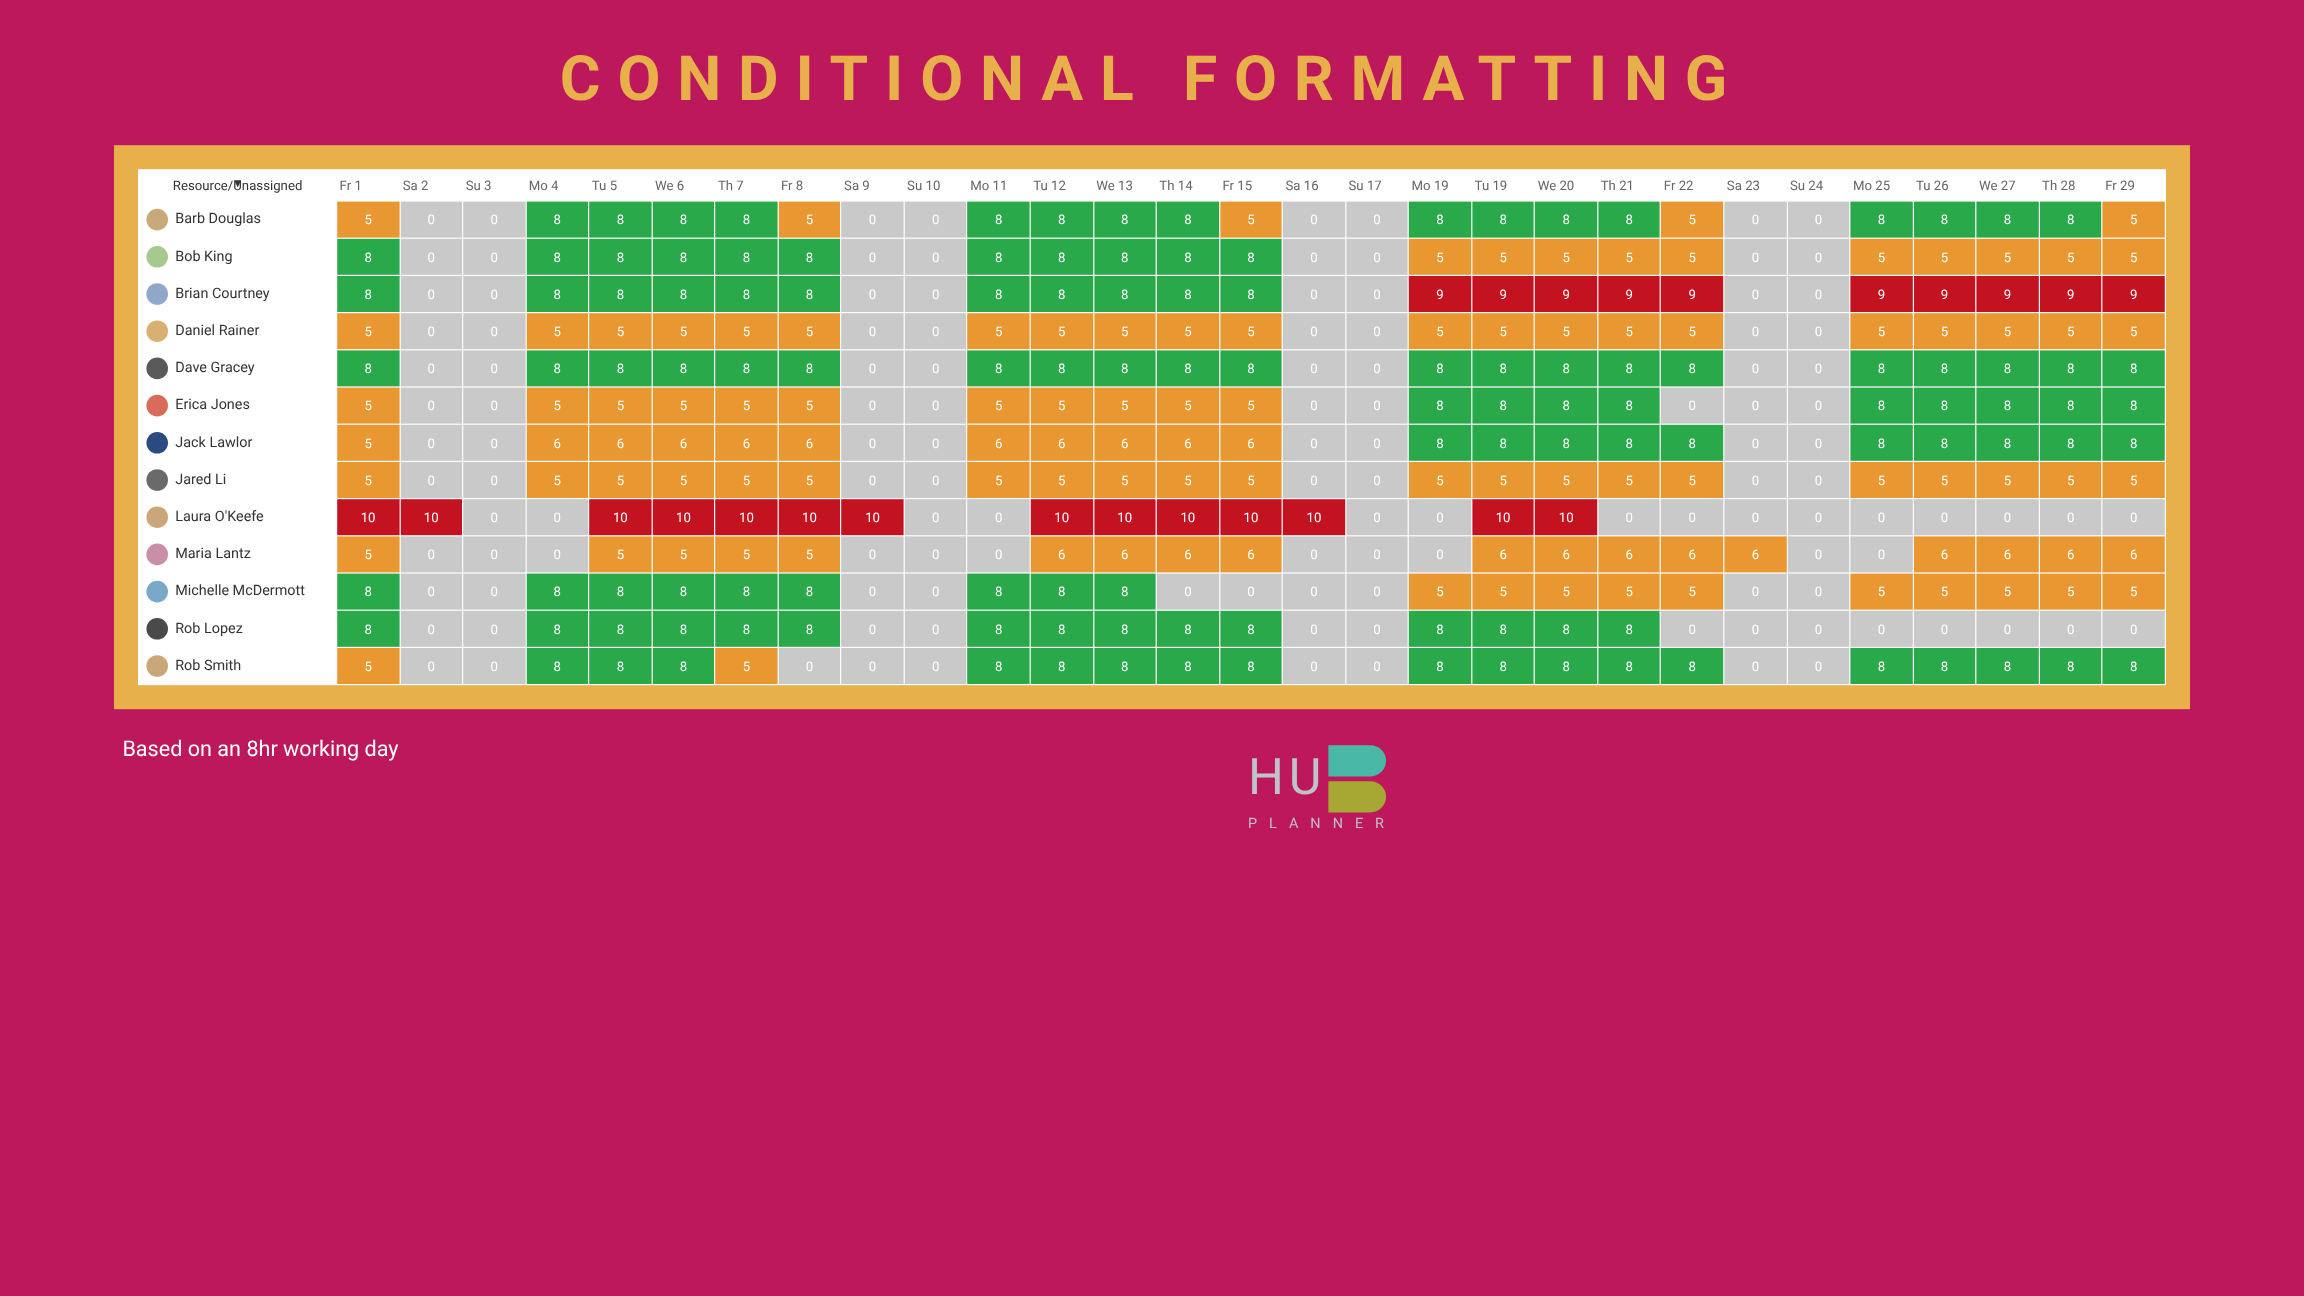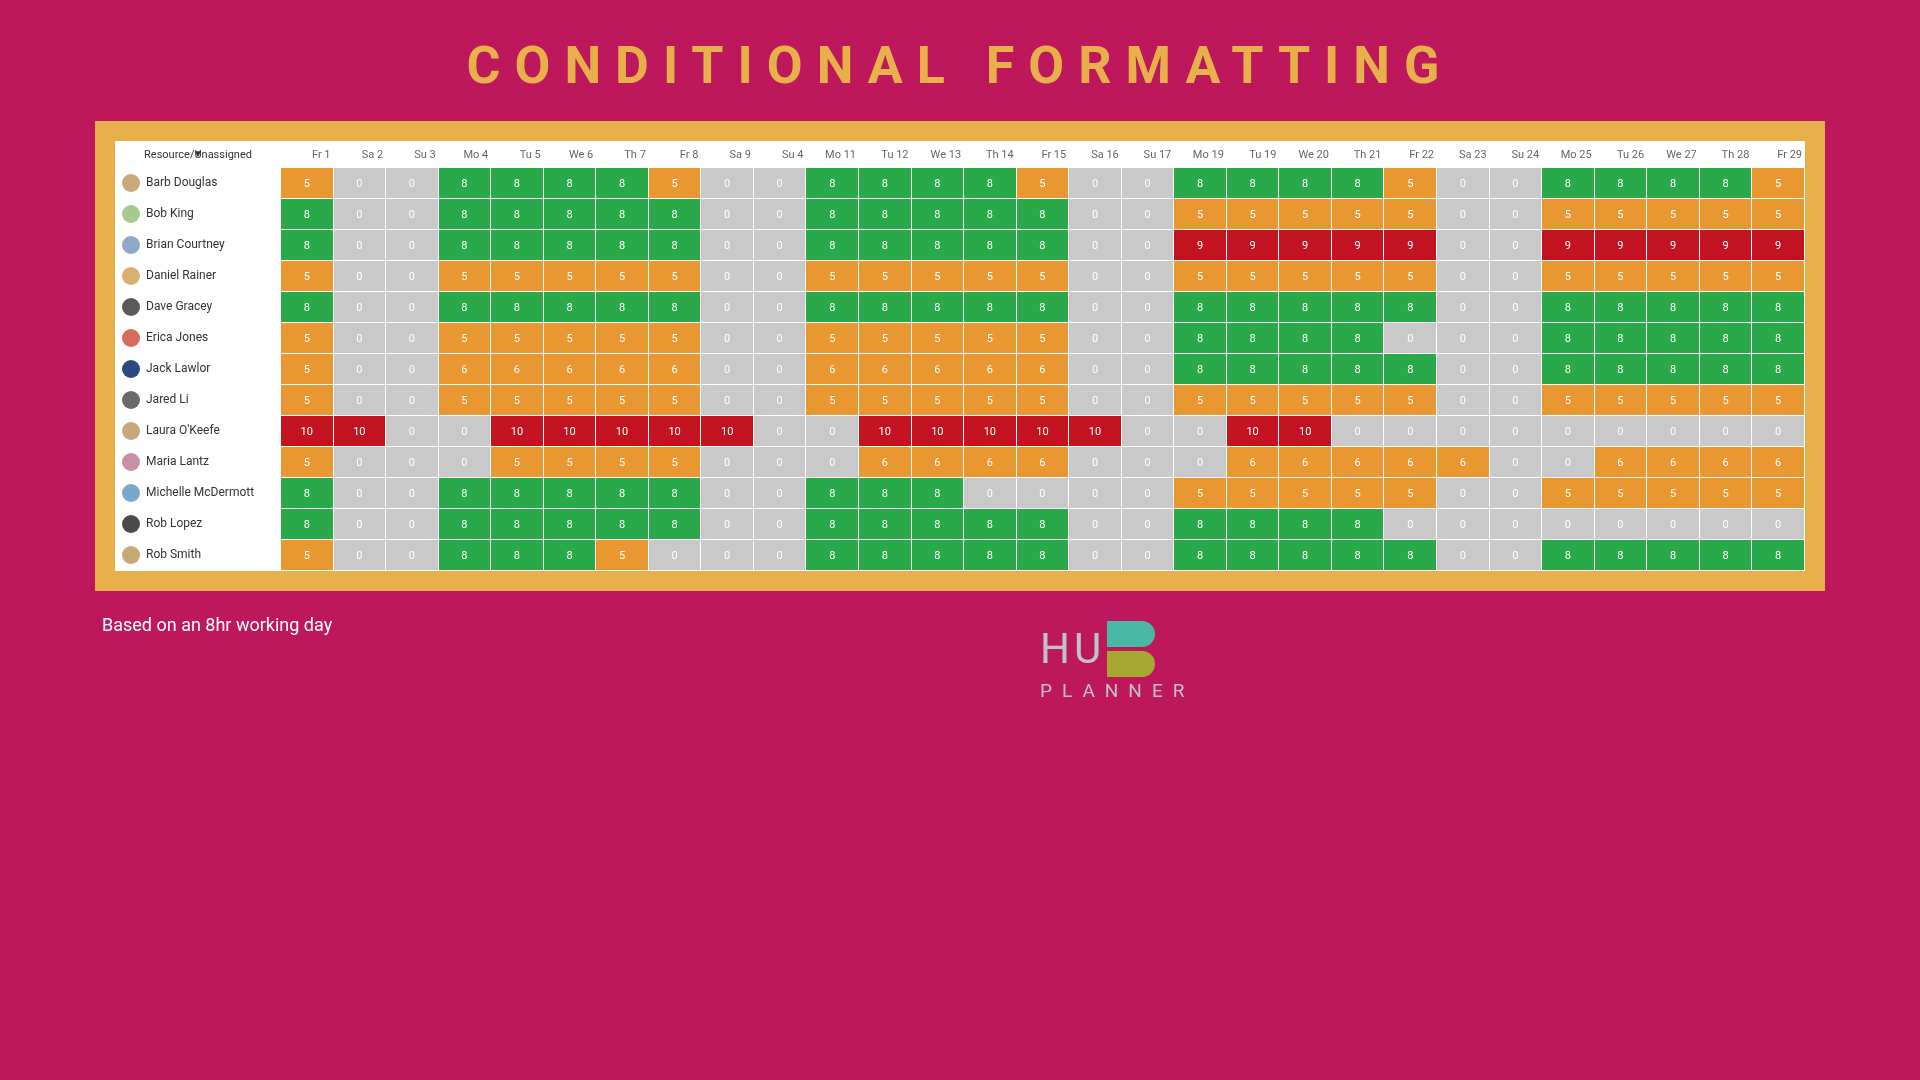--- a/index.html
+++ b/index.html
@@ -1,41 +1,41 @@
 <!DOCTYPE html>
 <html><head>
 <meta charset="utf-8">
 <style>
   html,body { margin:0; padding:0; background:#1c3151; font-family:-apple-system,BlinkMacSystemFont,"Segoe UI",Roboto,Arial,sans-serif; color:#fff; }
   .page { width:1920px; height:1080px; background:#be185d; position:relative; box-sizing:border-box; padding:20px 0 0 0; }
   .title { text-align:center; font-size:52px; font-weight:700; letter-spacing:14px; color:#e8b04a; margin:15px 0 25px 0; }
   .frame { margin:0 95px; background:#e8b04a; padding:20px; }
   .panel { background:#fff; }
   table { border-collapse:separate; border-spacing:1px 1px; width:100%; background:#fff; table-layout:fixed; }
-  th { background:#fff; color:#666; font-weight:400; font-size:11px; padding:6px 2px; text-align:right; filter:blur(0.6px); }
+  th { background:#fff; color:#666; font-weight:400; font-size:11px; padding:6px 2px; text-align:left; filter:blur(0.6px); }
   th.first { width:160px; text-align:center; font-size:11px; color:#333; position:relative; vertical-align:bottom; padding-bottom:6px; }
   th.first .arrow { position:absolute; top:6px; left:50%; transform:translateX(-50%); font-size:10px; color:#333; }
   td.name { background:#fff; color:#333; font-size:12px; padding:4px 6px; white-space:nowrap; filter:blur(0.5px); }
   td.name .avatar { display:inline-block; width:18px; height:18px; border-radius:50%; vertical-align:middle; margin-right:6px; background:#bbb; }
   td.cell { text-align:center; font-size:11px; color:#fff; padding:0; height:30px; vertical-align:middle; filter:blur(0.5px); }
   .c-green  { background:#2aa94a; }
   .c-orange { background:#e99831; }
   .c-grey   { background:#c9c9c9; }
   .c-red    { background:#c31321; }
   .footer { display:flex; align-items:flex-start; padding:20px 100px 0 100px; }
   .legend { flex:1; font-size:18px; line-height:1.55; color:#fff; }
   .legend .intro { margin:0 0 2px 2px; }
   .legend ul { margin:0; padding-left:28px; }
   .legend li.italic { font-style:italic; }
   .logo { flex:1; text-align:left; padding-left:160px; padding-top:10px; }
   .logo .hub { font-size:42px; font-weight:400; color:#bfc3c7; letter-spacing:4px; line-height:0.9; display:flex; align-items:center; }
   .logo .b-shape { display:inline-block; width:48px; height:56px; margin-left:2px; position:relative; }
   .logo .b-top { position:absolute; top:0; right:0; width:48px; height:26px; background:#4ab8a7; border-radius:0 14px 14px 0; }
   .logo .b-bot { position:absolute; bottom:0; right:0; width:48px; height:26px; background:#a7a733; border-radius:0 14px 14px 0; }
-  .logo .planner { font-size:19px; color:#bfc3c7; letter-spacing:10px; margin-top:2px; }
+  .logo .planner { font-size:12px; color:#bfc3c7; letter-spacing:10px; margin-top:2px; }
 </style>
 </head>
 <body>
 
 <div class="page">
   <div class="title">CONDITIONAL FORMATTING</div>
 
   <div class="frame">
     <div class="panel">
       <table>
@@ -44,21 +44,21 @@
               <th class="first"><span class="arrow">▼</span><span>Resource/Unassigned</span></th>
               <th>Fr 1</th>
               <th>Sa 2</th>
               <th>Su 3</th>
               <th>Mo 4</th>
               <th>Tu 5</th>
               <th>We 6</th>
               <th>Th 7</th>
               <th>Fr 8</th>
               <th>Sa 9</th>
-              <th>Su 4</th>
+              <th>Su 10</th>
               <th>Mo 11</th>
               <th>Tu 12</th>
               <th>We 13</th>
               <th>Th 14</th>
               <th>Fr 15</th>
               <th>Sa 16</th>
               <th>Su 17</th>
               <th>Mo 19</th>
               <th>Tu 19</th>
               <th>We 20</th>

